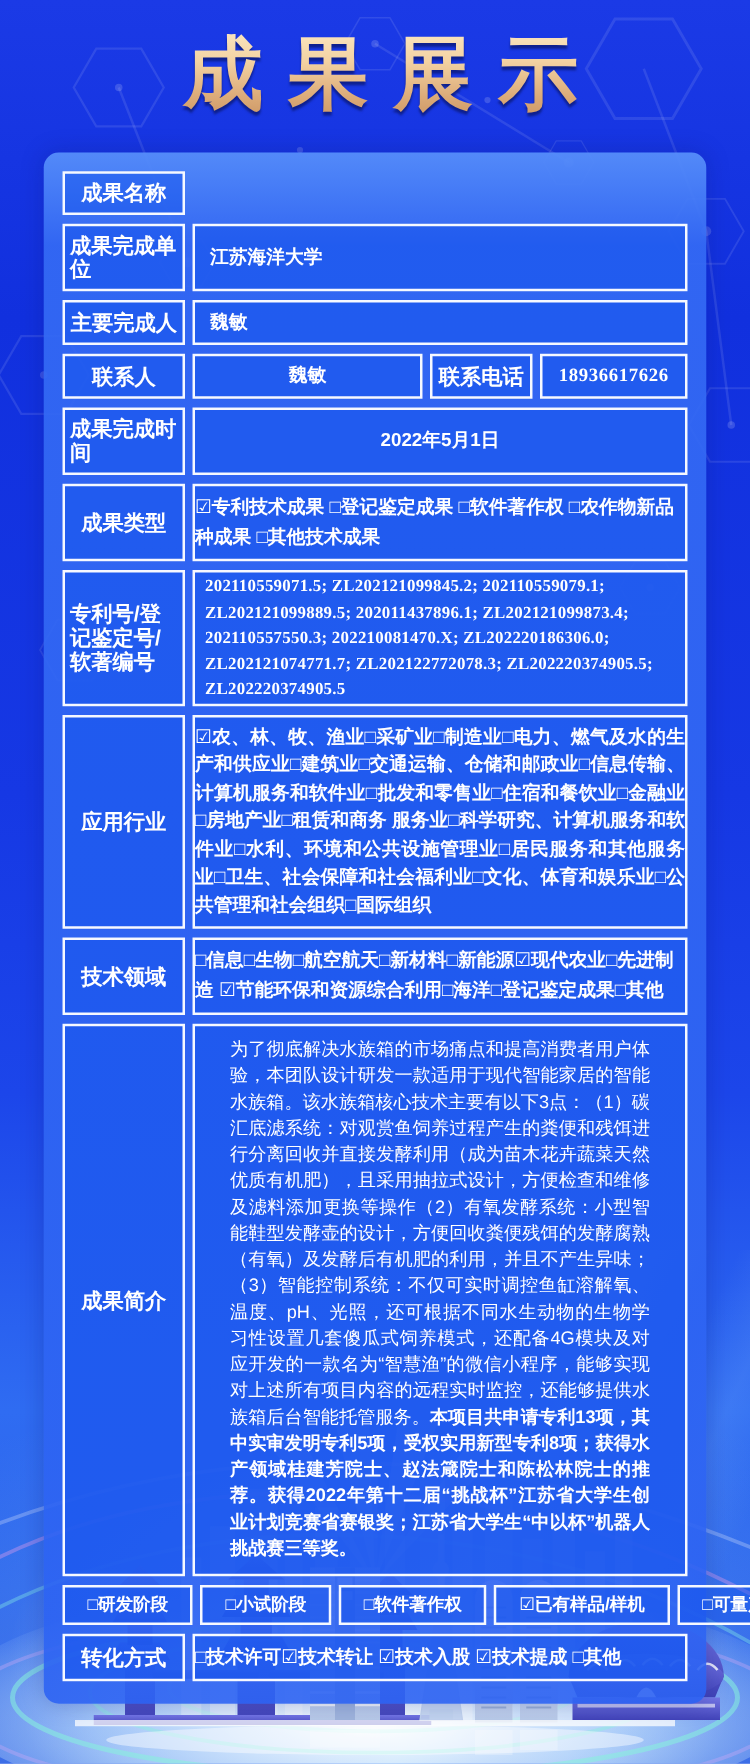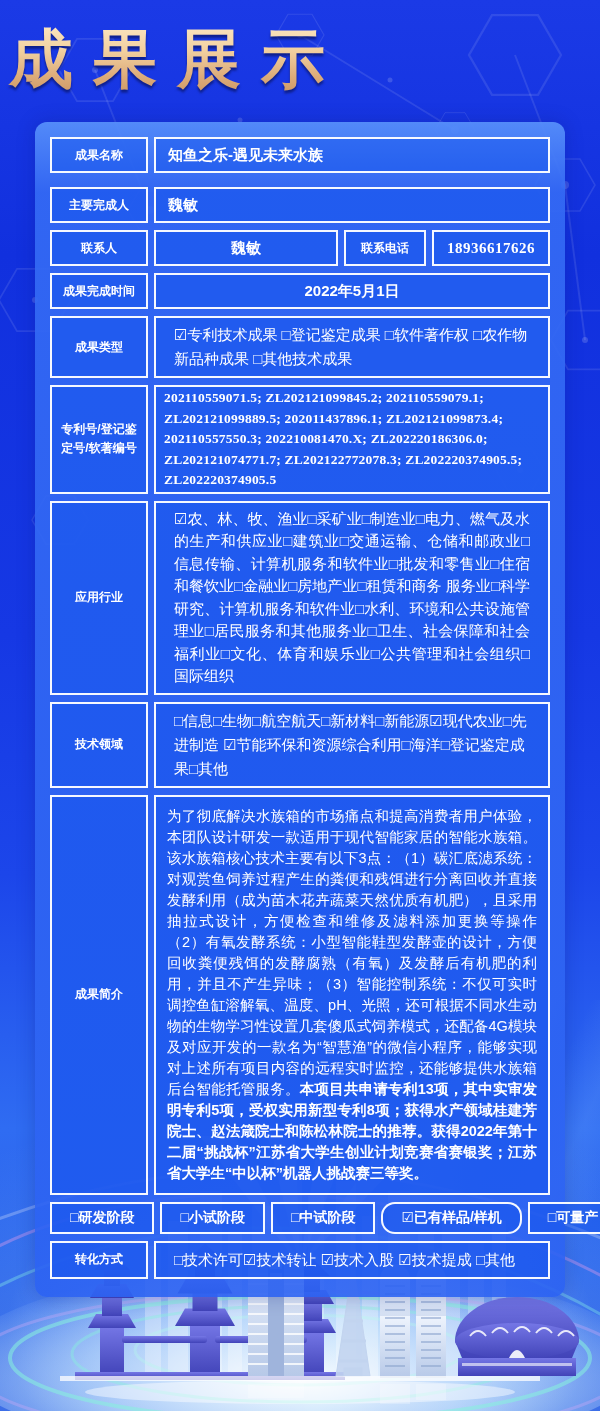--- a/index.html
+++ b/index.html
@@ -16,59 +16,59 @@
   
   .bg-pattern { position:absolute; left:0; top:0; z-index:0; }
   .beams { position:absolute; right:-60px; top:1000px; width:520px; height:420px; z-index:1;
     background:
       linear-gradient(115deg, transparent 42%, rgba(150,205,255,.16) 48%, rgba(170,225,255,.30) 51%, transparent 60%),
       linear-gradient(115deg, transparent 63%, rgba(150,205,255,.14) 70%, transparent 78%);
   }
 
   
   .title {
-    position:relative; z-index:2; text-align:left; margin-top:16px;
-    font-size:64px; font-weight:900; letter-spacing:20px; padding-left:9px;
+    position:relative; z-index:2; text-align:center; margin-top:16px;
+    font-size:64px; font-weight:900; letter-spacing:20px; padding-left:29px;
     background:linear-gradient(180deg,#fdeccb 0%,#f3d2a2 38%,#dcab79 70%,#c68f5c 100%);
     -webkit-background-clip:text; background-clip:text; color:transparent;
     filter:drop-shadow(0 3px 1px rgba(8,18,96,.65));
   }
 
   
   .panel {
     position:absolute; z-index:2; left:35px; top:122px; width:530px;
     border-radius:12px; padding:15px 15px 18px 15px;
     background:linear-gradient(180deg, rgba(86,142,250,.95) 0%, rgba(52,106,244,.92) 6%, rgba(44,98,242,.90) 100%);
     box-shadow:0 0 18px rgba(10,25,120,.25);
   }
   .tbl { display:flex; flex-direction:column; gap:7px; }
   .row { display:flex; gap:6px; }
   .cell {
     border:2px solid rgba(255,255,255,.96);
     background:rgba(16,80,235,.45);
     color:#fff; display:flex; align-items:center;
   }
   .lab {
-    flex:0 0 98px; justify-content:center; text-align:center;
-    font-size:12px; font-weight:700; padding:6px 4px; line-height:19px;
+    flex:0 0 98px; justify-content:center; text-align:left;
+    font-size:17px; font-weight:700; padding:6px 4px; line-height:19px;
   }
   .val { flex:1; font-size:15px; font-weight:700; padding:6px 12px; line-height:20px; }
   .center { justify-content:center; text-align:center; padding:6px 6px; }
   .num { font-family:"Liberation Serif","DejaVu Serif",serif; letter-spacing:.5px; }
-  .boxes { font-weight:400; line-height:24px; padding:5px 18px; }
+  .boxes { font-weight:700; line-height:24px; padding:5px 0; }
   .patent { font-family:"Liberation Serif","DejaVu Serif",serif; font-size:13.5px; font-weight:700;
             line-height:20.5px; padding:1px 8px; letter-spacing:.2px; }
   .intro { display:block; font-size:14.5px; font-weight:400; line-height:21px;
-           padding:9px 11px; text-align:justify; }
+           padding:9px 28px; text-align:justify; }
   .intro .lead-indent { text-indent:2em; }
   .intro b { font-weight:700; }
   .min30 { min-height:34px; }
   .stage-cell { flex:1; font-size:14px; font-weight:700; justify-content:center;
                 text-align:center; padding:5px 18px; white-space:nowrap; }
-  .stage-wide { flex:1.45;border-radius:14px; }
+  .stage-wide { flex:1.45; }
 
   
   .cityscape { position:absolute; z-index:1; left:0; bottom:0; width:600px; height:275px; }
 </style>
 </head>
 <body>
 
 <svg class="bg-pattern" width="600" height="700" viewBox="0 0 600 700">
   <g fill="none" stroke="rgba(255,255,255,0.10)" stroke-width="2">
     <polygon transform="translate(95,70) scale(0.9)" points="40,0 20,34.6 -20,34.6 -40,0 -20,-34.6 20,-34.6"></polygon>
@@ -99,24 +99,25 @@
 
 <div class="beams"></div>
 
 <h1 class="title">成果展示</h1>
 
 <div class="panel">
   <div class="tbl">
 
     <div class="row">
       <div class="cell lab min30">成果名称</div>
-      <div class="cell val min30">知鱼之乐-遇见未来水族</div>
-    </div>
-
-    <div class="row">
+    </div>
+
+    <div class="row">
+      <div class="cell lab min30">成果完成单位</div>
+      <div class="cell val min30">江苏海洋大学</div>
     </div>
 
     <div class="row">
       <div class="cell lab min30">主要完成人</div>
       <div class="cell val min30">魏敏</div>
     </div>
 
     <div class="row">
       <div class="cell lab min30">联系人</div>
       <div class="cell val center min30" style="flex:1.72">魏敏</div>
@@ -153,21 +154,21 @@
     <div class="row">
       <div class="cell lab">成果简介</div>
       <div class="cell val intro">
         <p><span class="lead-indent">为了彻底解决水族箱的市场痛点和提高消费者用户体验，本团队设计研发一款适用于现代智能家居的智能水族箱。该水族箱核心技术主要有以下3点：（1）碳汇底滤系统：对观赏鱼饲养过程产生的粪便和残饵进行分离回收并直接发酵利用（成为苗木花卉蔬菜天然优质有机肥），且采用抽拉式设计，方便检查和维修及滤料添加更换等操作（2）有氧发酵系统：小型智能鞋型发酵壶的设计，方便回收粪便残饵的发酵腐熟（有氧）及发酵后有机肥的利用，并且不产生异味；（3）智能控制系统：不仅可实时调控鱼缸溶解氧、温度、pH、光照，还可根据不同水生动物的生物学习性设置几套傻瓜式饲养模式，还配备4G模块及对应开发的一款名为“智慧渔”的微信小程序，能够实现对上述所有项目内容的远程实时监控，还能够提供水族箱后台智能托管服务。</span><b>本项目共申请专利13项，其中实审发明专利5项，受权实用新型专利8项；获得水产领域桂建芳院士、赵法箴院士和陈松林院士的推荐。获得2022年第十二届“挑战杯”江苏省大学生创业计划竞赛省赛银奖；江苏省大学生“中以杯”机器人挑战赛三等奖。</b></p>
       </div>
     </div>
 
     <div class="row">
       <div class="cell stage-cell">□研发阶段</div>
       <div class="cell stage-cell">□小试阶段</div>
-      <div class="cell stage-cell">□中试阶段</div>
+      <div class="cell stage-cell">□软件著作权</div>
       <div class="cell stage-cell stage-wide">☑已有样品/样机</div>
       <div class="cell stage-cell">□可量产</div>
     </div>
 
 
     <div class="row">
       <div class="cell lab">转化方式</div>
       <div class="cell val boxes">□技术许可☑技术转让 ☑技术入股 ☑技术提成 □其他</div>
     </div>
 

